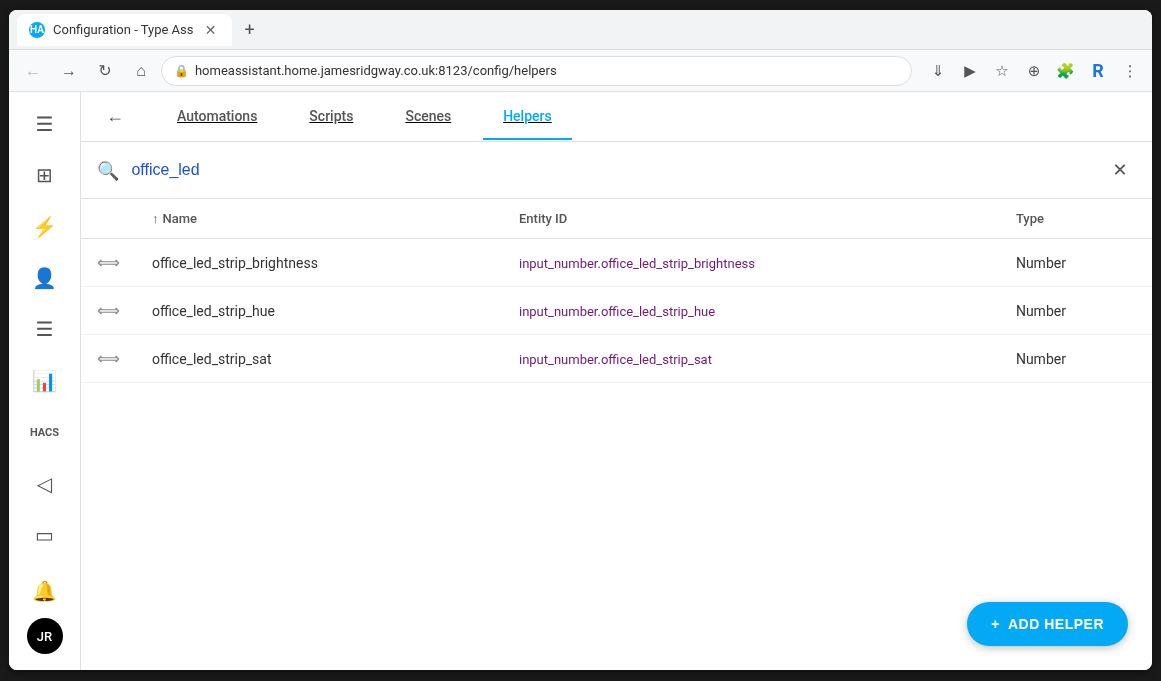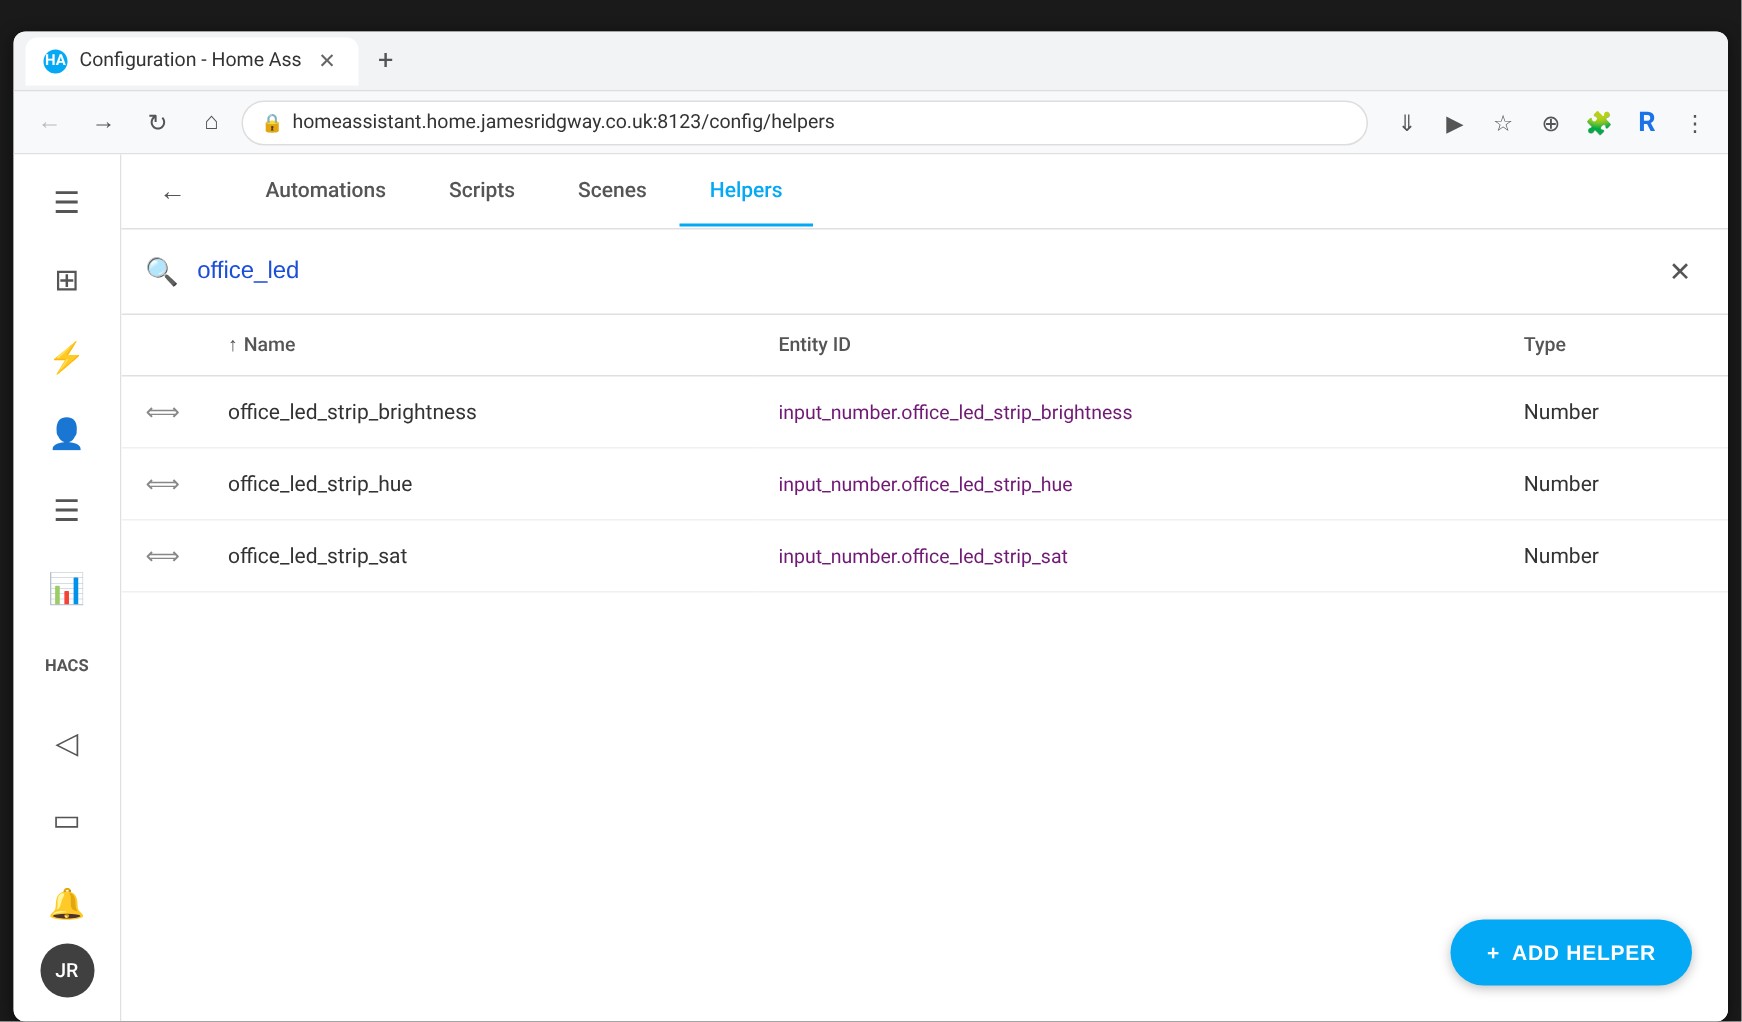--- a/index.html
+++ b/index.html
@@ -2,21 +2,21 @@
 <html><head>
   <meta charset="utf-8">
   <style>
     * { box-sizing: border-box; margin: 0; padding: 0; }
     body { font-family: 'Roboto', Arial, sans-serif; background: #1a1a1a; width: 1161px; height: 681px; overflow: hidden; }
 
     
     .browser-window {
       width: 1143px;
       height: 660px;
-      margin: 21px auto;
+      margin: 10px auto;
       background: #fff;
       border-radius: 8px;
       overflow: hidden;
       box-shadow: 0 2px 10px rgba(0,0,0,0.5);
     }
 
     .browser-titlebar {
       background: #f1f3f4;
       height: 40px;
       display: flex;
@@ -166,21 +166,21 @@
       color: #555;
       font-size: 20px;
     }
     .sidebar-item.hacs { font-size: 11px; font-weight: bold; color: #555; }
 
     .sidebar-spacer { flex: 1; }
 
     .avatar-btn {
       width: 36px;
       height: 36px;
-      background: #404040;
+      background: #000000;
       border-radius: 50%;
       display: flex;
       align-items: center;
       justify-content: center;
       color: white;
       font-size: 13px;
       font-weight: 500;
       cursor: pointer;
       margin-bottom: 8px;
     }
@@ -212,22 +212,23 @@
       border-radius: 50%;
       cursor: pointer;
       color: #555;
       font-size: 18px;
       border: none;
       background: none;
     }
 
     .nav-tabs {
       display: flex;
-      gap: 2px;
+      gap: 12px;
       margin-left: 16px;
+      text-decoration: underline;
     }
 
     .nav-tab {
       padding: 14px 20px;
       font-size: 14px;
       color: #555;
       cursor: pointer;
       border-bottom: 2px solid transparent;
       margin-bottom: -1px;
       font-weight: 500;
@@ -353,21 +354,21 @@
 </head>
 <body>
 
 <div class="browser-window">
 
   <div class="browser-titlebar">
     <div class="browser-tab">
       <div class="tab-favicon">
         <span>HA</span>
       </div>
-      <span>Configuration - Home Ass</span>
+      <span>Configuration - Type Ass</span>
       <span class="tab-close">✕</span>
     </div>
     <div class="new-tab-btn">+</div>
   </div>
 
   <div class="browser-controls">
     <button class="nav-btn disabled">←</button>
     <button class="nav-btn">→</button>
     <button class="nav-btn">↻</button>
     <button class="nav-btn">⌂</button>

